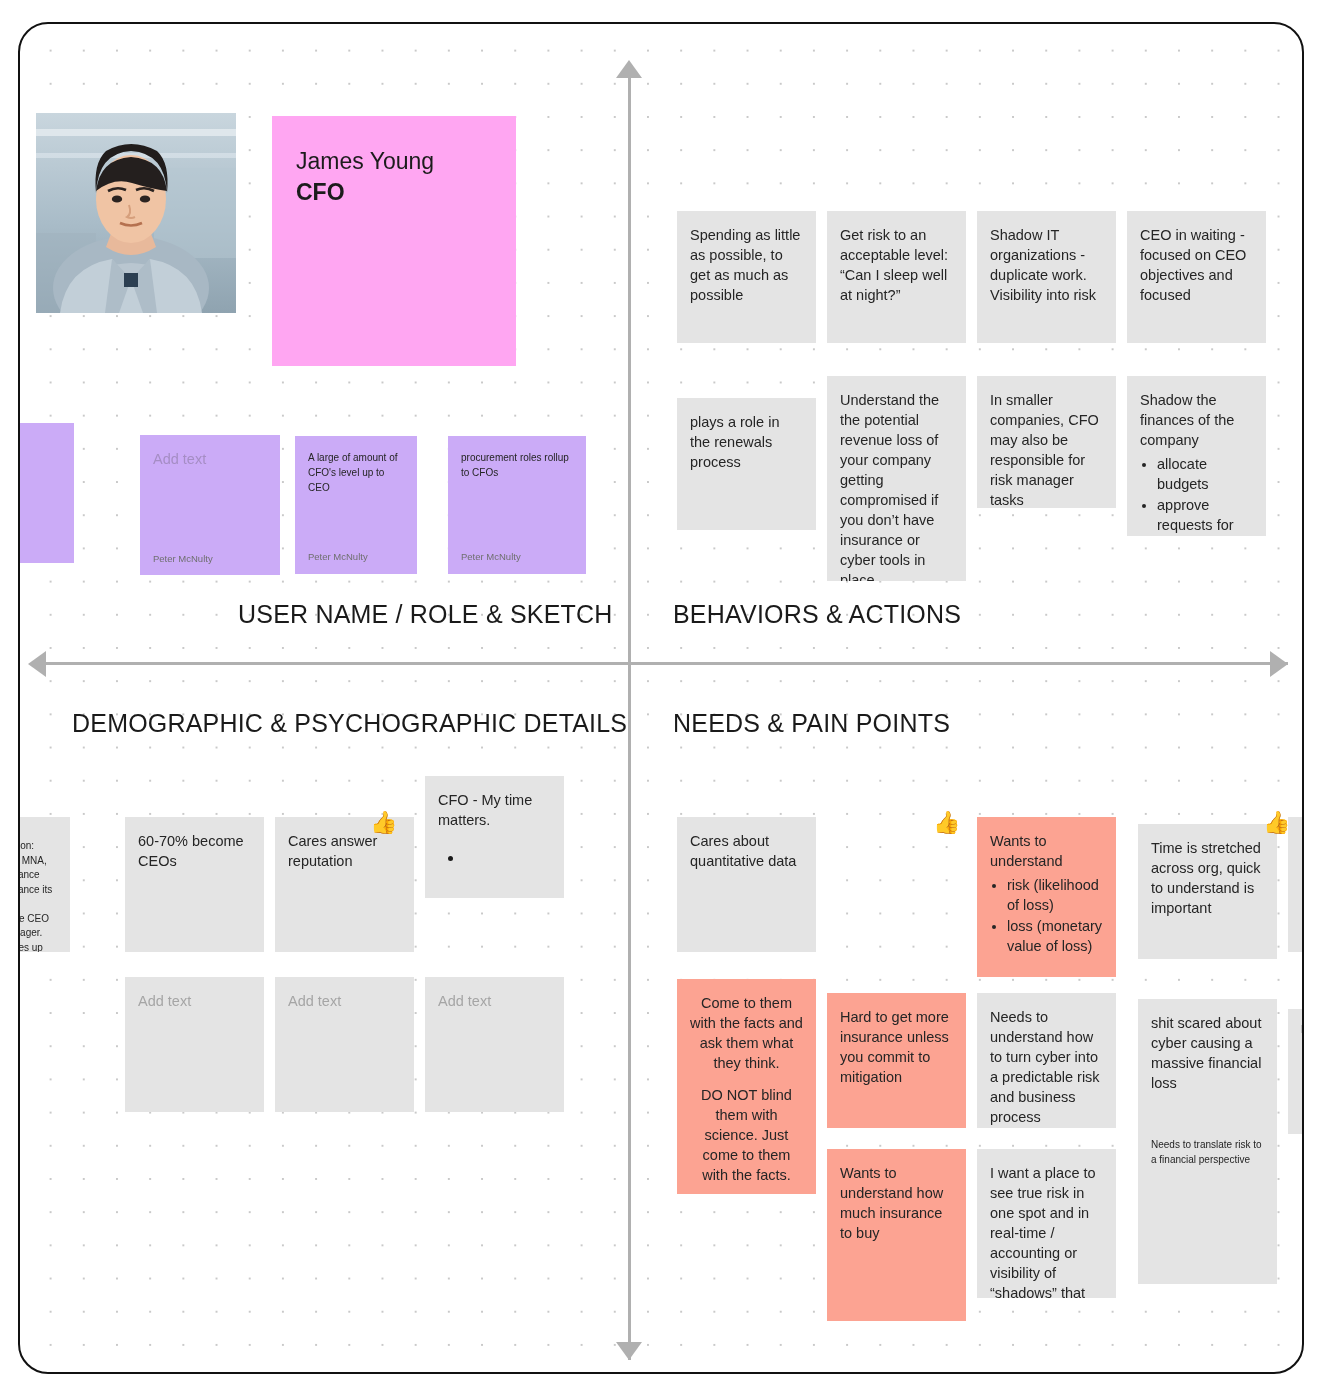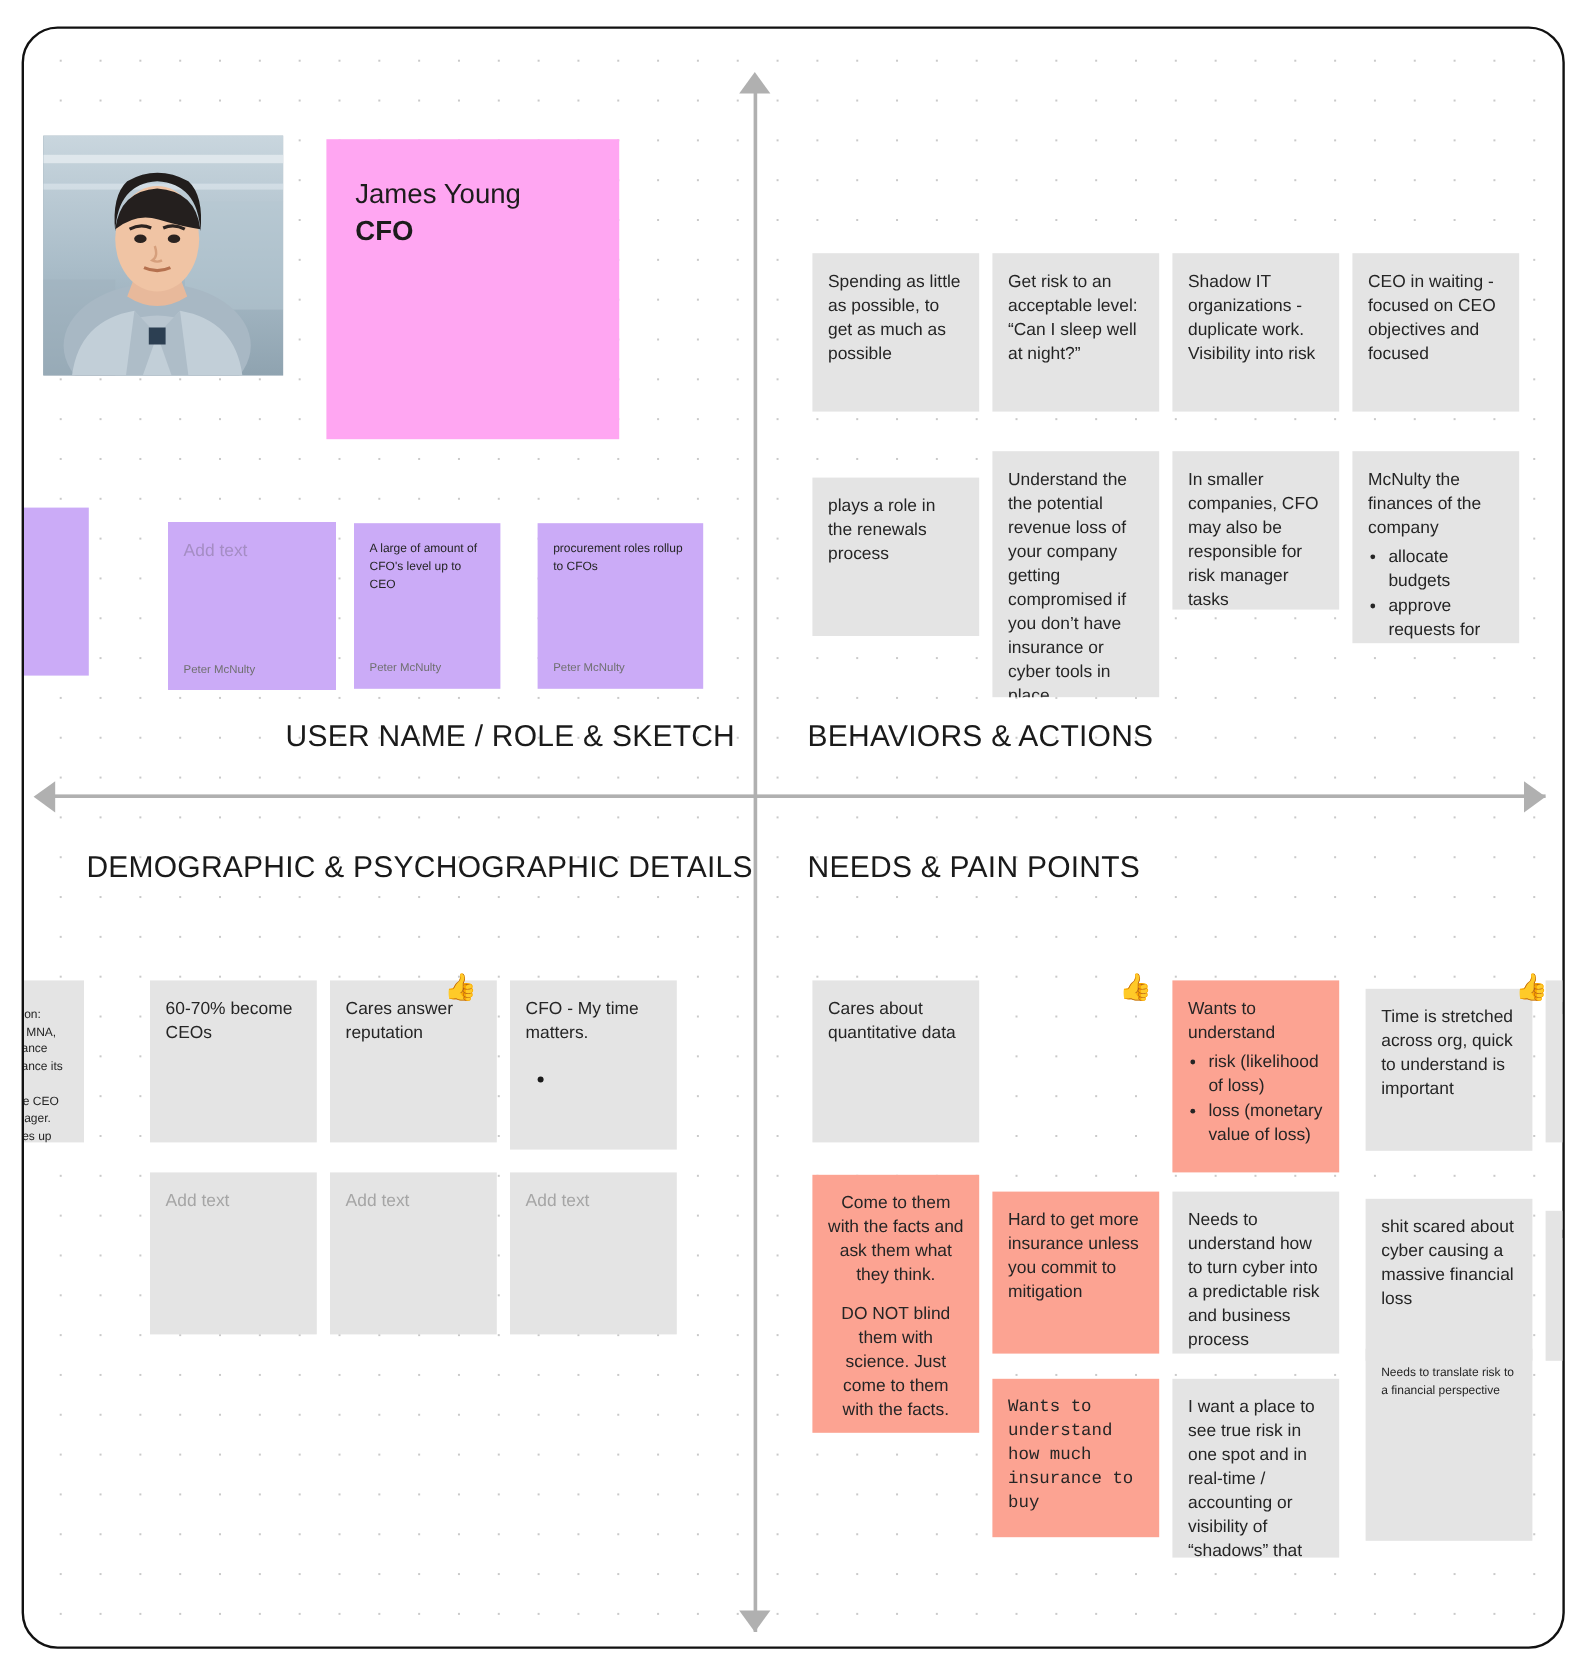--- a/index.html
+++ b/index.html
@@ -202,32 +202,32 @@
 
   <div class="card" style="left:657px; top:187px; width:139px; height:132px;">Spending as little as possible, to get as much as possible</div>
   <div class="card" style="left:807px; top:187px; width:139px; height:132px;">Get risk to an acceptable level: “Can I sleep well at night?”</div>
   <div class="card" style="left:957px; top:187px; width:139px; height:132px;">Shadow IT organizations - duplicate work. Visibility into risk</div>
   <div class="card" style="left:1107px; top:187px; width:139px; height:132px;">CEO in waiting - focused on CEO objectives and focused</div>
 
   <div class="card" style="left:657px; top:352px; width:139px; height:132px;margin-top:22px;">plays a role in the renewals process</div>
   <div class="card" style="left:807px; top:352px; width:139px; height:205px;">Understand the the potential revenue loss of your company getting compromised if you don’t have insurance or cyber tools in place.</div>
   <div class="card" style="left:957px; top:352px; width:139px; height:132px;">In smaller companies, CFO may also be responsible for risk manager tasks</div>
   <div class="card" style="left:1107px; top:352px; width:139px; height:160px;">
-    <div>McNulty the finances of the company</div>
+    <div>Shadow the finances of the company</div>
     <ul>
       <li>allocate budgets</li>
       <li>approve requests for spending</li>
     </ul>
   </div>
 
   <div class="card tiny" style="left:-44px; top:793px; width:94px; height:135px; padding-top:22px;">allocation: growth MNA, compliance compliance its risk. % become CEO or manager. Cyber es up 1% of their</div>
   <div class="card" style="left:105px; top:793px; width:139px; height:135px;">60-70% become CEOs</div>
   <div class="card" style="left:255px; top:793px; width:139px; height:135px;">Cares answer reputation</div>
   <div class="thumb" style="left:350px; top:786px;">👍</div>
-  <div class="card" style="left:405px; top:793px; width:139px; height:141px;">
+  <div class="card" style="left:405px; top:752px; width:139px; height:122px;">
     <div>CFO - My time matters.</div>
     <span class="dot-bullet"></span>
   </div>
 
   <div class="card ph" style="left:105px; top:953px; width:139px; height:135px;">Add text</div>
   <div class="card ph" style="left:255px; top:953px; width:139px; height:135px;">Add text</div>
   <div class="card ph" style="left:405px; top:953px; width:139px; height:135px;">Add text</div>
 
   <div class="card" style="left:657px; top:793px; width:139px; height:135px;">Cares about quantitative data</div>
 
@@ -248,16 +248,16 @@
 
   <div class="card red" style="left:657px; top:955px; width:139px; height:215px;text-align:center;">
     <p>Come to them with the facts and ask them what they think.</p>
     <p>DO NOT blind them with science. Just come to them with the facts.</p>
   </div>
   <div class="card red" style="left:807px; top:969px; width:139px; height:135px;">Hard to get more insurance unless you commit to mitigation</div>
   <div class="card" style="left:957px; top:969px; width:139px; height:135px;">Needs to understand how to turn cyber into a predictable risk and business process</div>
   <div class="card" style="left:1118px; top:975px; width:139px; height:135px;">shit scared about cyber causing a massive financial loss</div>
   <div class="card tiny" style="left:1268px; top:985px; width:139px; height:125px;">N be ad</div>
 
-  <div class="card red" style="left:807px; top:1125px; width:139px; height:132px;font-family:Liberation Mono, monospace;">Wants to understand how much insurance to buy</div>
+  <div class="card red" style="left:807px; top:1125px; width:139px; height:172px;">Wants to understand how much insurance to buy</div>
   <div class="card" style="left:957px; top:1125px; width:139px; height:149px;">I want a place to see true risk in one spot and in real-time / accounting or visibility of “shadows” that are put in place.</div>
   <div class="card tiny" style="left:1118px; top:1100px; width:139px; height:160px;">Needs to translate risk to a financial perspective</div>
 </div>
 
 </body></html>

